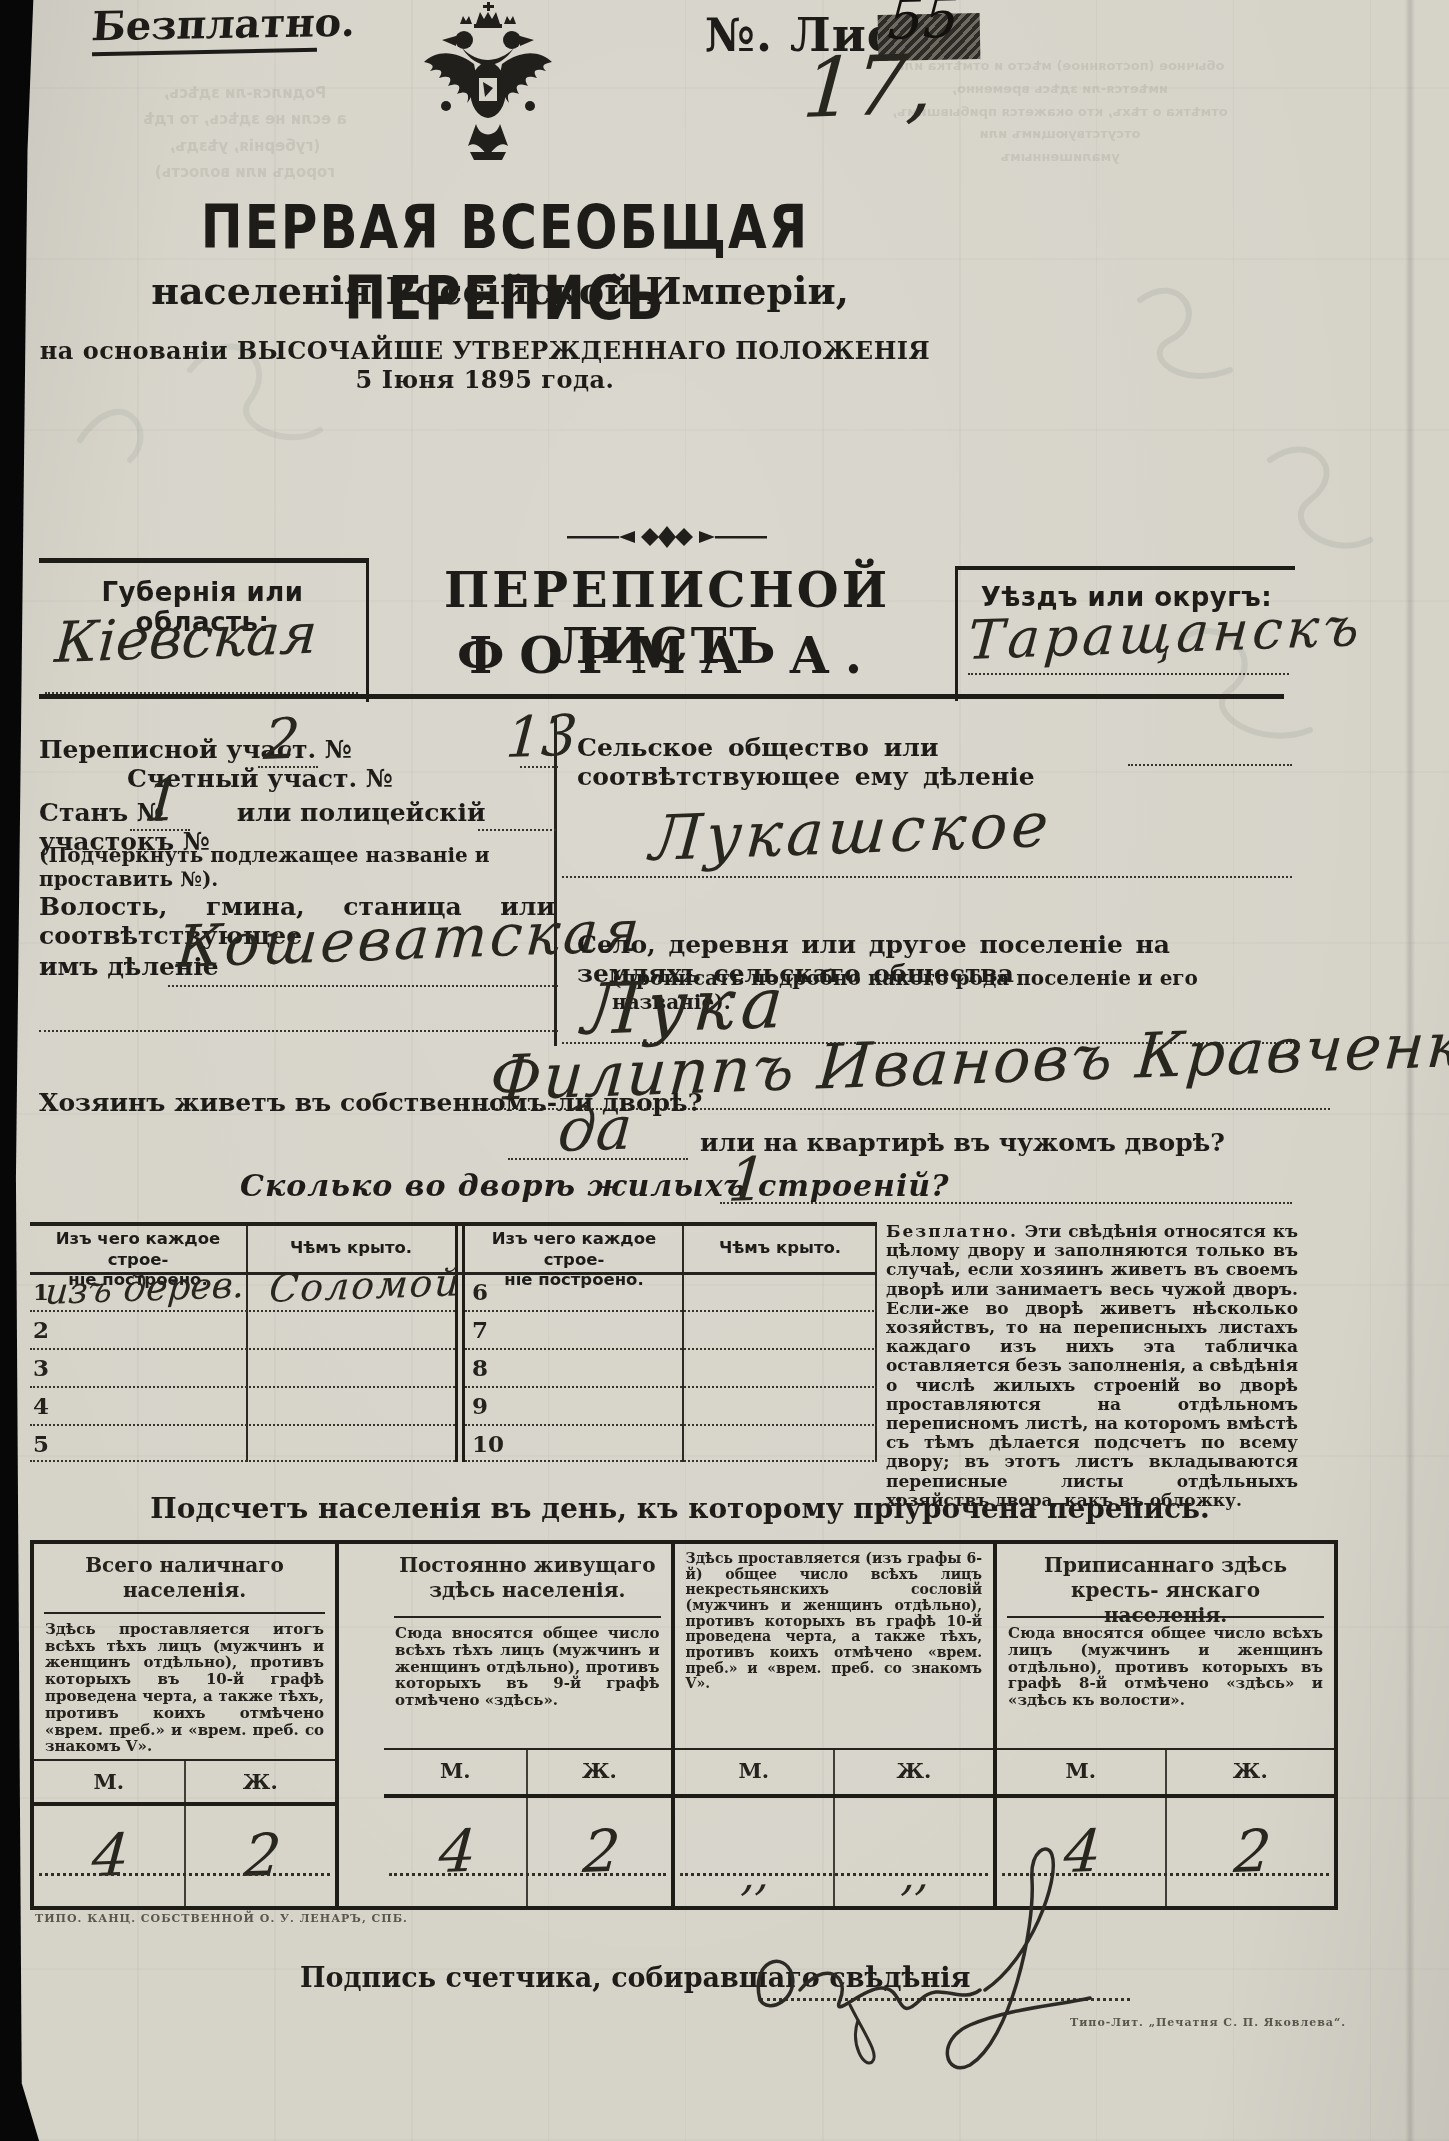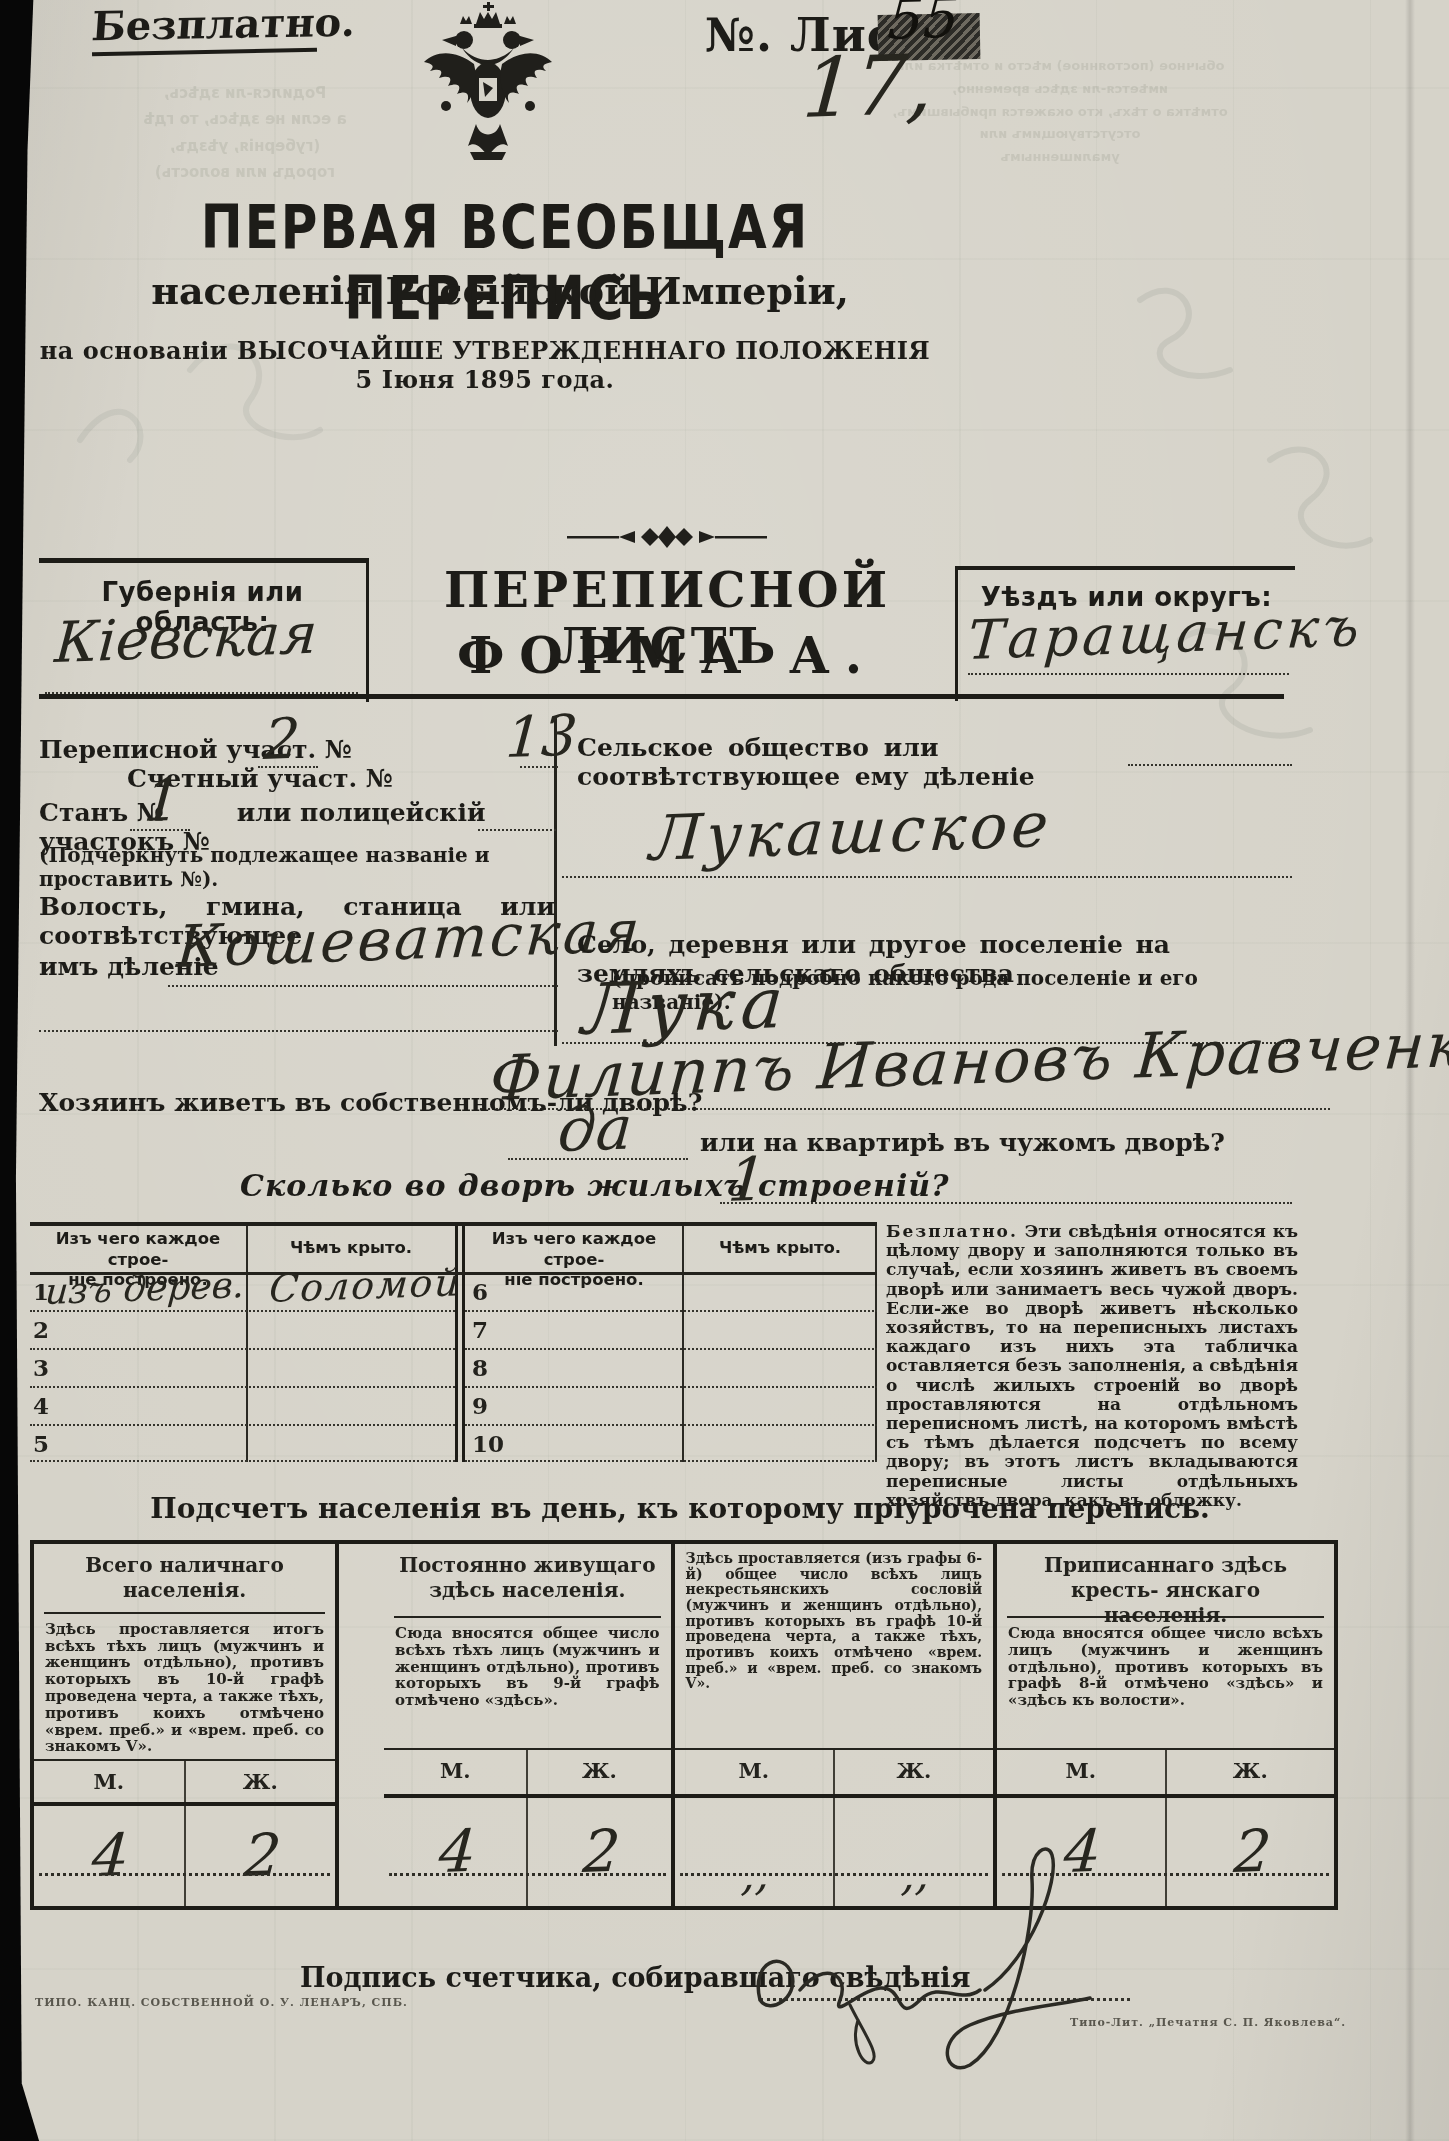--- a/index.html
+++ b/index.html
@@ -317,17 +317,17 @@
     </div>
 
     <div class="abs ser b ink" style="left:300px;top:1962px;font-size:27px;">Подпись счетчика, собиравшаго свѣдѣнія</div>
     <div class="abs dot" style="left:760px;top:1998px;width:370px;border-bottom-width:3px;"></div>
     <svg class="abs" style="left:730px;top:1840px;" width="430" height="230" viewBox="0 0 430 230">
       <path d="M30 160 C20 120 55 110 62 135 C68 158 40 175 30 160 M70 150 C95 120 120 135 110 160 C102 180 130 150 150 148 C175 146 165 185 190 160 C210 140 230 165 250 150" stroke="#2b2a24" stroke-width="3.5" fill="none" stroke-linecap="round"></path>
       <path d="M255 150 C300 120 330 40 322 15 C318 2 300 10 302 40 C305 90 280 200 240 225 C215 238 205 200 240 185 C280 168 330 165 360 158" stroke="#2b2a24" stroke-width="3.5" fill="none" stroke-linecap="round"></path>
       <path d="M120 165 C135 195 150 215 142 222 C134 228 120 205 128 180" stroke="#2b2a24" stroke-width="3" fill="none" stroke-linecap="round"></path>
     </svg>
 
-    <div class="abs tiny-print" style="left:35px;top:1996px;">ТИПО. КАНЦ. СОБСТВЕННОЙ О. У. ЛЕНАРЪ, СПБ.</div>
+    <div class="abs tiny-print" style="left:35px;top:1912px;">ТИПО. КАНЦ. СОБСТВЕННОЙ О. У. ЛЕНАРЪ, СПБ.</div>
     <div class="abs tiny-print" style="left:1070px;top:2016px;">Типо-Лит. „Печатня С. П. Яковлева“.</div>
 
   </div>
 </div>
 
 </body></html>

